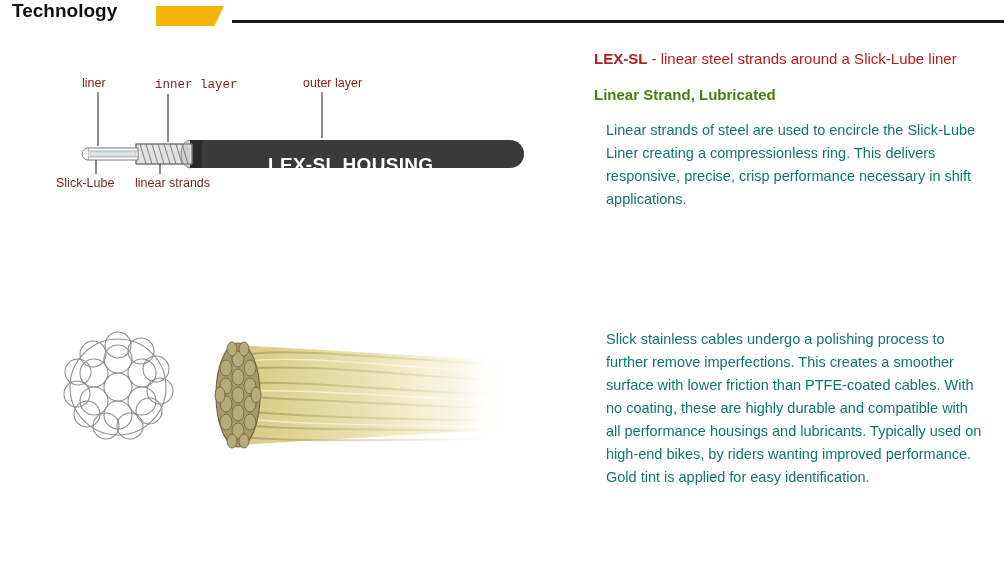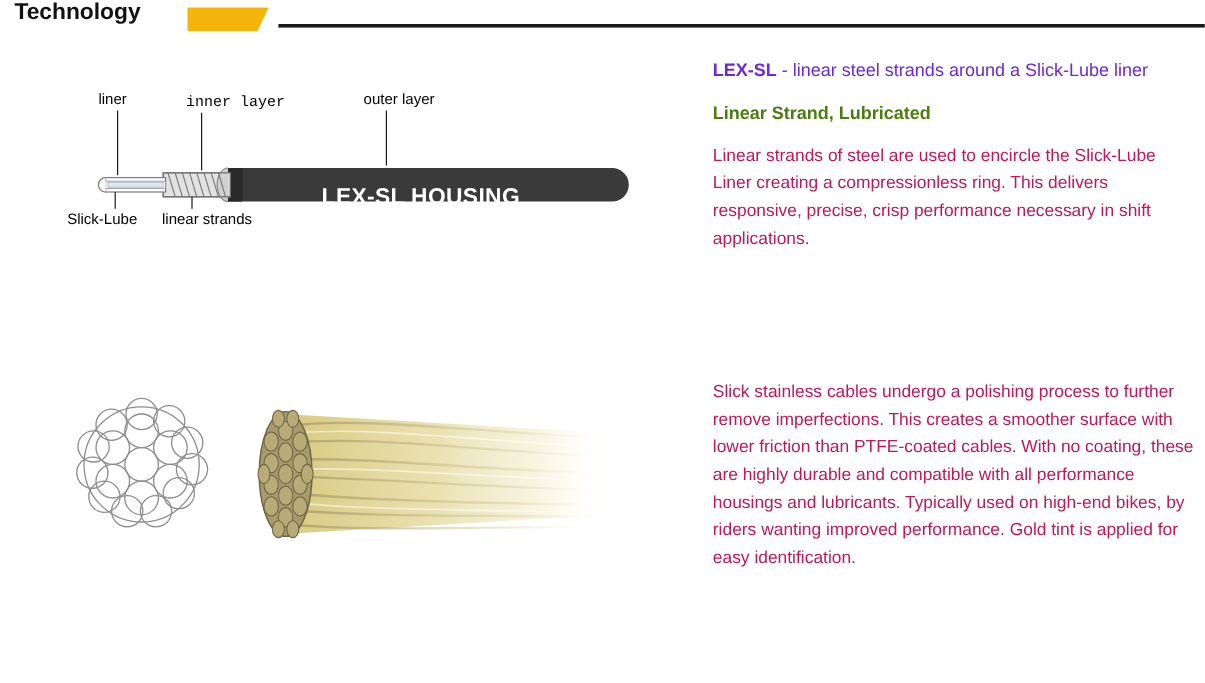--- a/index.html
+++ b/index.html
@@ -71,21 +71,21 @@
     position: absolute;
     left: 40px;
     top: 295px;
     width: 500px;
     height: 190px;
   }
 
   .lbl {
     position: absolute;
     font-size: 12.5px;
-    color: #000000;
+    color: #7f1d1d;
     white-space: nowrap;
   }
 
   
   .lbl-liner       { left: 42px;  top: 28px; }
   .lbl-inner-layer { left: 115px; top: 30px; font-family: Liberation Mono, monospace; }
   .lbl-outer-layer { left: 263px; top: 28px; }
   .lbl-slick-lube  { left: 16px;  top: 128px; }
   .lbl-linear      { left: 95px;  top: 128px; }
 
@@ -106,35 +106,35 @@
     top: 30px;
     width: 404px;
   }
   .block-1 { position: absolute; top: 18px;  left: 0; width: 404px; }
   .block-2 { position: absolute; top: 286px; left: 0; width: 404px; }
 
   .lead {
     font-size: 15px;
     line-height: 22px;
     margin: 0 0 16px 0;
-    color: #6d28d9;
+    color: #b91c1c;
   }
   .lead b { font-weight: bold; }
 
   .subhead {
     font-size: 15px;
     font-weight: bold;
     margin: 0 0 16px 0;
     color: #4d7c0f;
   }
   .para {
     font-size: 14.5px;
     line-height: 23px;
-    margin: 0;
-    color: #be185d;
+    margin: 12px;
+    color: #0f766e;
   }
 </style>
 </head>
 <body>
 
 <div class="header">
   <div class="header-title">Technology</div>
   <div class="header-flag"></div>
   <div class="header-rule"></div>
 </div>

